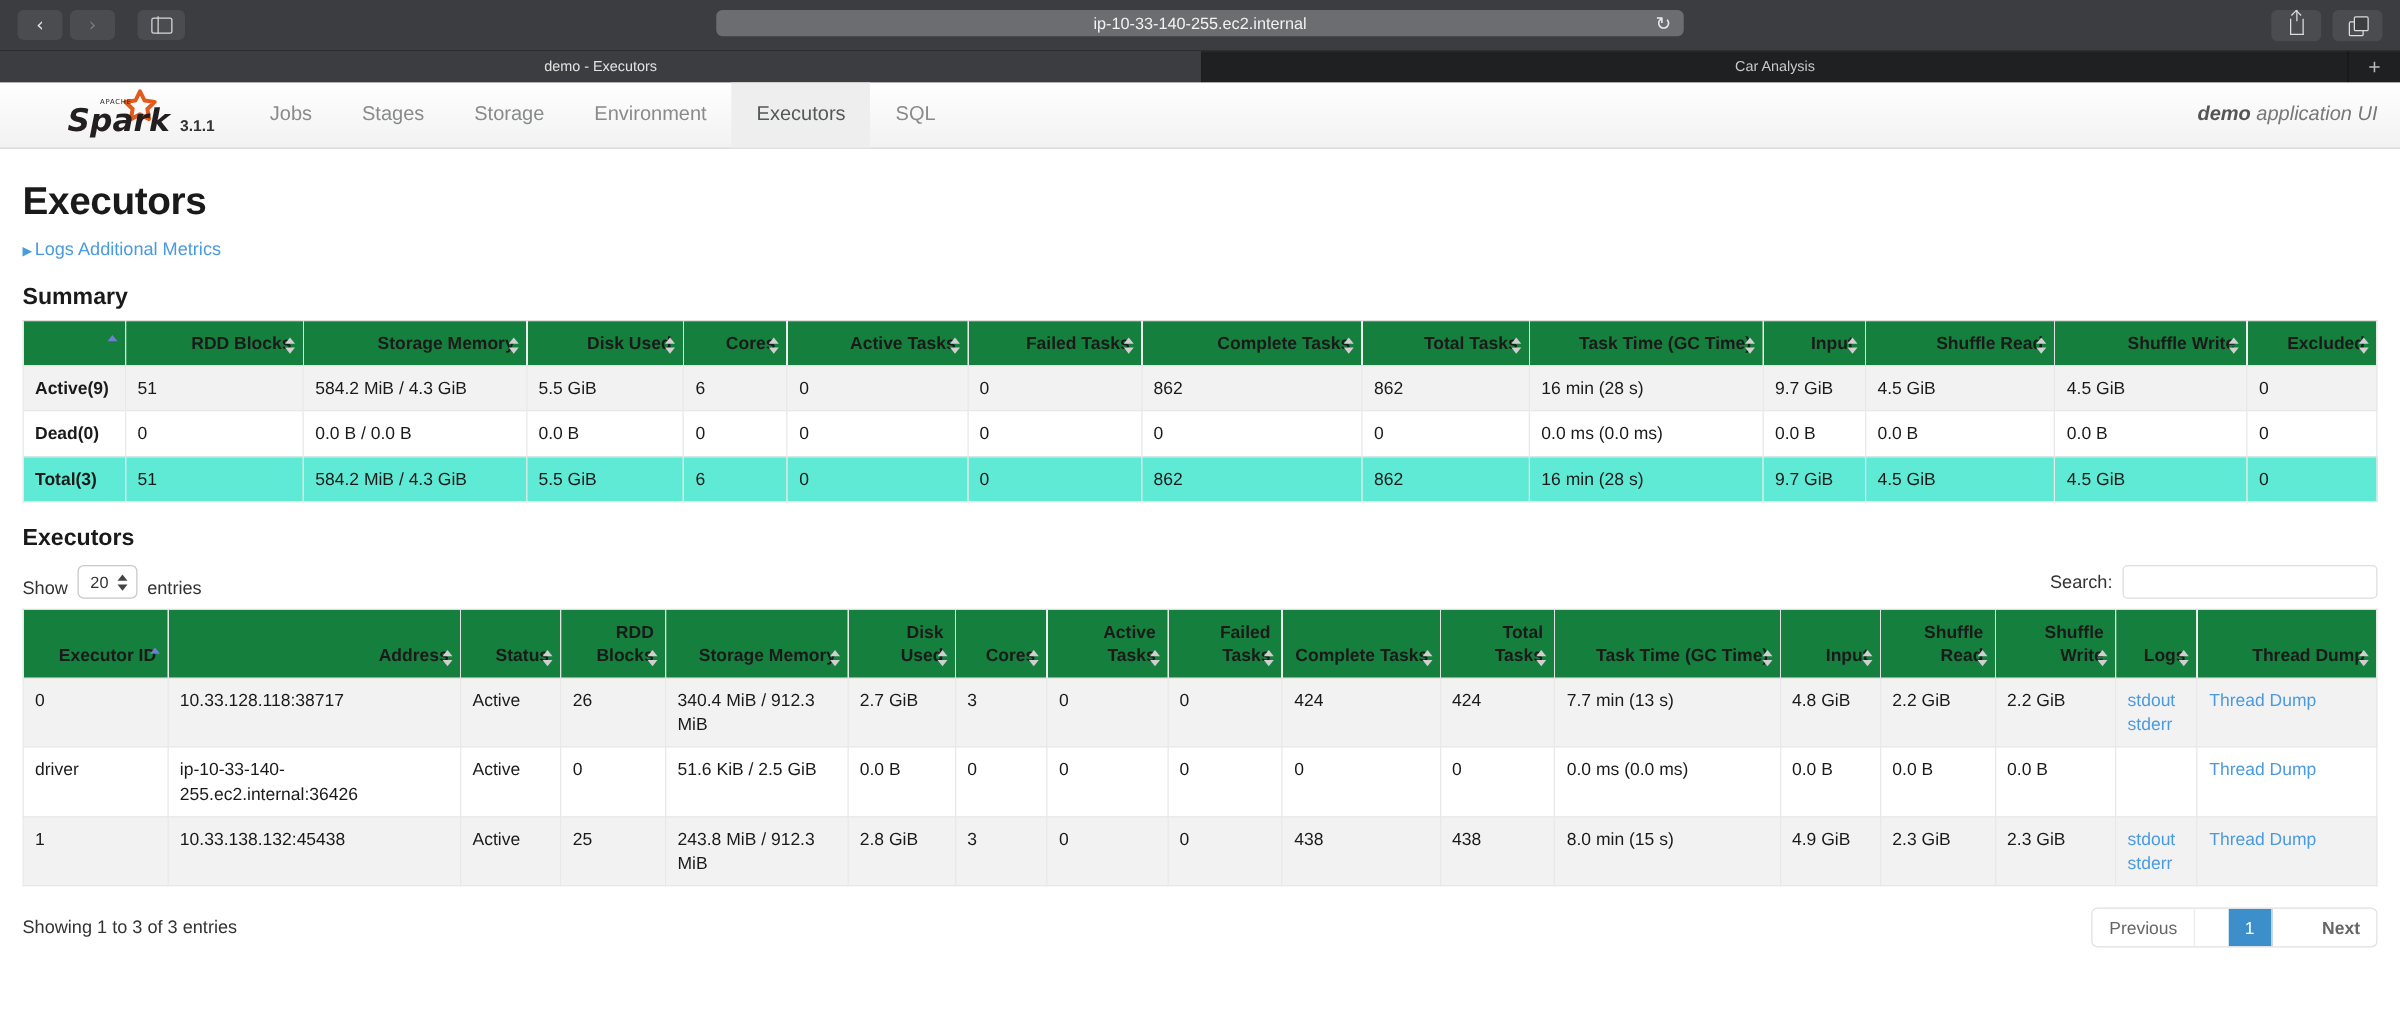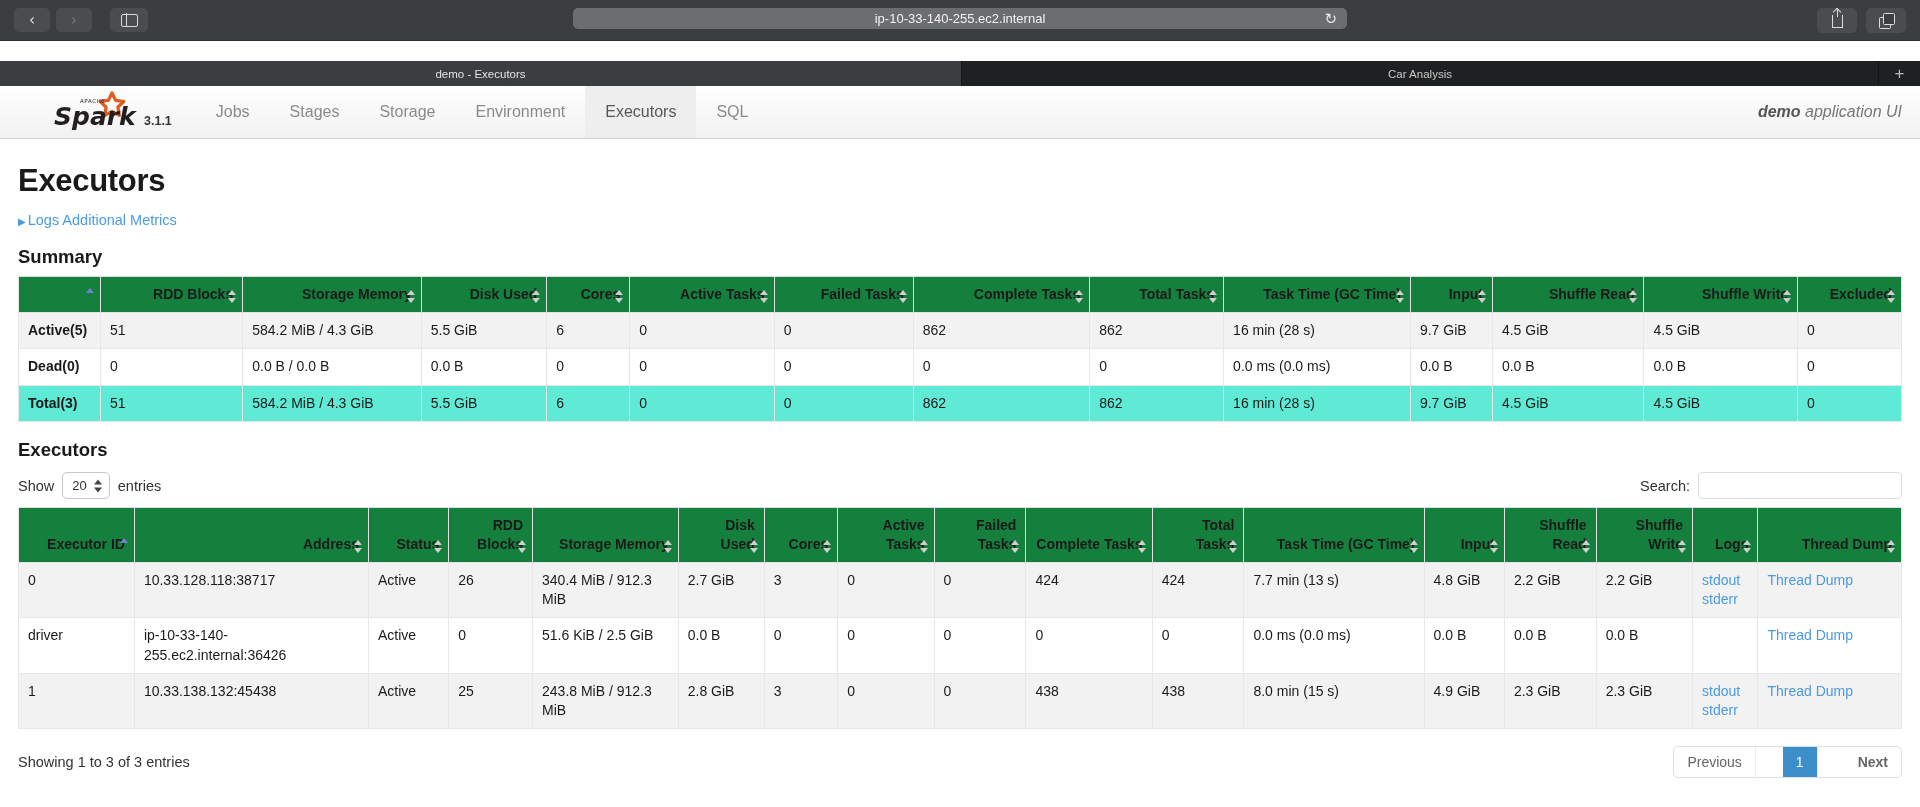--- a/index.html
+++ b/index.html
@@ -89,21 +89,20 @@
   }
   .tabs-glyph::before { left: 0; top: 4px; }
   .tabs-glyph::after { left: 4px; top: 0; background: #3b3d40; }
 
   
   .tab-strip {
     width: 100%; height: 25px;
     background: #1f2022;
     display: flex; align-items: stretch;
     position: relative;
-    margin-top: 20px;
   }
   .btab {
     display: flex; align-items: center; justify-content: center;
     font-size: 11.5px; color: #e3e3e3;
     border-right: 1px solid #131415;
     overflow: hidden; white-space: nowrap;
   }
   .btab.active { background: #3b3d40; }
   .btab.inactive { background: #1f2022; color: #c9c9c9; }
   .tab-new {
@@ -204,21 +203,21 @@
   #summary-table td:first-child, #summary-table th:first-child { font-weight: bold; }
   #summary-table tbody tr:nth-child(1) td { background: #f2f2f2; }
   #summary-table tbody tr:nth-child(2) td { background: #ffffff; }
   #summary-table tbody tr:nth-child(3) td { background: #5eead4; }
 
   
   .controls {
     display: flex; align-items: center; justify-content: space-between;
     margin-top: 8px; height: 34px;
   }
-  .show-entries { display: flex; align-items: center; gap: 8px; font-size: 14.5px; color: #333; }
+  .show-entries { display: flex; align-items: flex-end; gap: 8px; font-size: 14.5px; color: #333; }
   .select-wrap {
     position: relative;
     display: inline-flex; align-items: center;
     border: 1px solid #c8c8c8; border-radius: 5px;
     background: #fff;
     height: 27px; padding: 0 22px 0 9px;
     font-size: 13px; color: #333;
   }
   .select-wrap .spinner {
     position: absolute; right: 7px; top: 50%; transform: translateY(-50%);
@@ -420,21 +419,21 @@
               <i class="dn"></i>
             </span></th>
         <th><span>Excluded</span><span class="sortarrows">
               <i class="up"></i>
               <i class="dn"></i>
             </span></th>
       </tr>
     </thead>
     <tbody>
       <tr>
-        <td>Active(5)</td>
+        <td>Active(9)</td>
         <td>51</td>
         <td>584.2 MiB / 4.3 GiB</td>
         <td>5.5 GiB</td>
         <td>6</td>
         <td>0</td>
         <td>0</td>
         <td>862</td>
         <td>862</td>
         <td>16 min (28 s)</td>
         <td>9.7 GiB</td>

